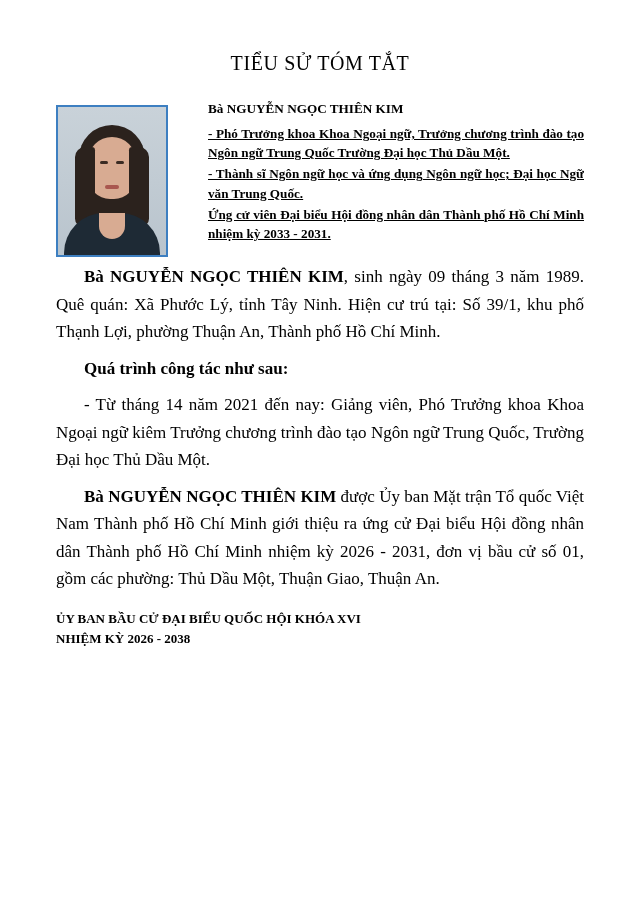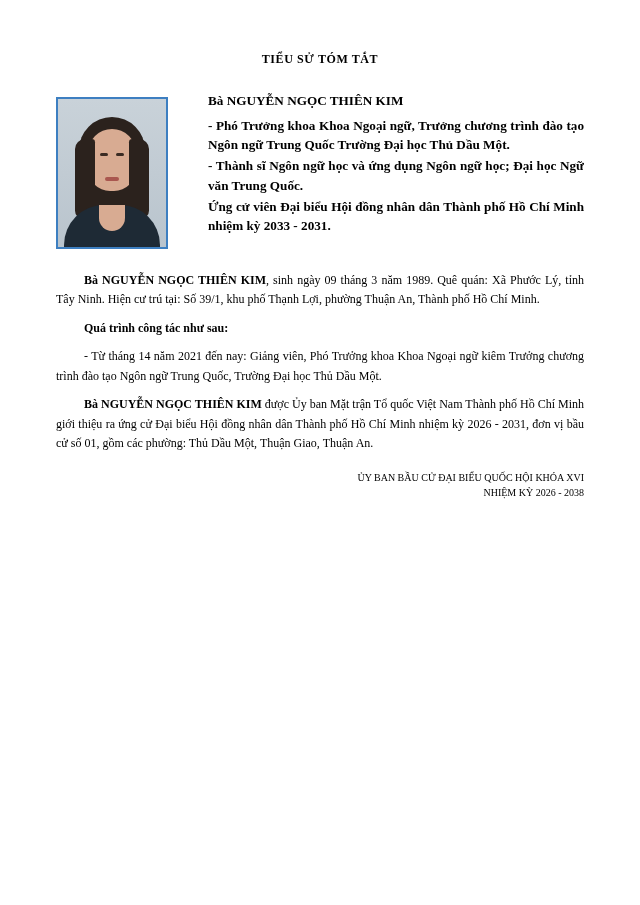--- a/index.html
+++ b/index.html
@@ -17,22 +17,22 @@
   }
   .page {
     width: 640px;
     height: 905px;
     box-sizing: border-box;
     padding: 52px 56px 0 56px;
     position: relative;
   }
   .doc-title {
     text-align: center;
-    font-size: 12px;
-    font-weight: bold;
+    font-size: 20px;
+    font-weight: normal;
     letter-spacing: 0.6px;
     margin: 0 0 24px 0;
   }
   .top-block {
     display: flex;
     align-items: flex-start;
     gap: 0;
   }
   .photo-col {
     width: 152px;
@@ -144,37 +144,38 @@
     margin: 0 0 6px 0;
   }
   .info-line {
     font-weight: bold;
     margin: 0 0 2px 0;
     text-align: justify;
   }
   .info-line.just {
     text-align: justify;
     text-align-last: left;
+    text-decoration: underline;
   }
   .body-text {
-    margin-top: 22px;
-    font-size: 12px;
+    margin-top: 6px;
+    font-size: 17px;
     line-height: 1.62;
     text-align: justify;
   }
   .body-text p {
     margin: 0 0 9px 0;
     text-indent: 28px;
   }
   b { font-weight: bold; }
   .footer {
     margin-top: 16px;
-    text-align: right;
-    font-weight: normal;
-    font-size: 10px;
+    text-align: left;
+    font-weight: bold;
+    font-size: 13px;
     line-height: 1.55;
   }
   .footer div { margin: 0; }
 </style>
 </head>
 <body>
 
 <div class="page">
 
   <div class="doc-title">TIỂU SỬ TÓM TẮT</div>

